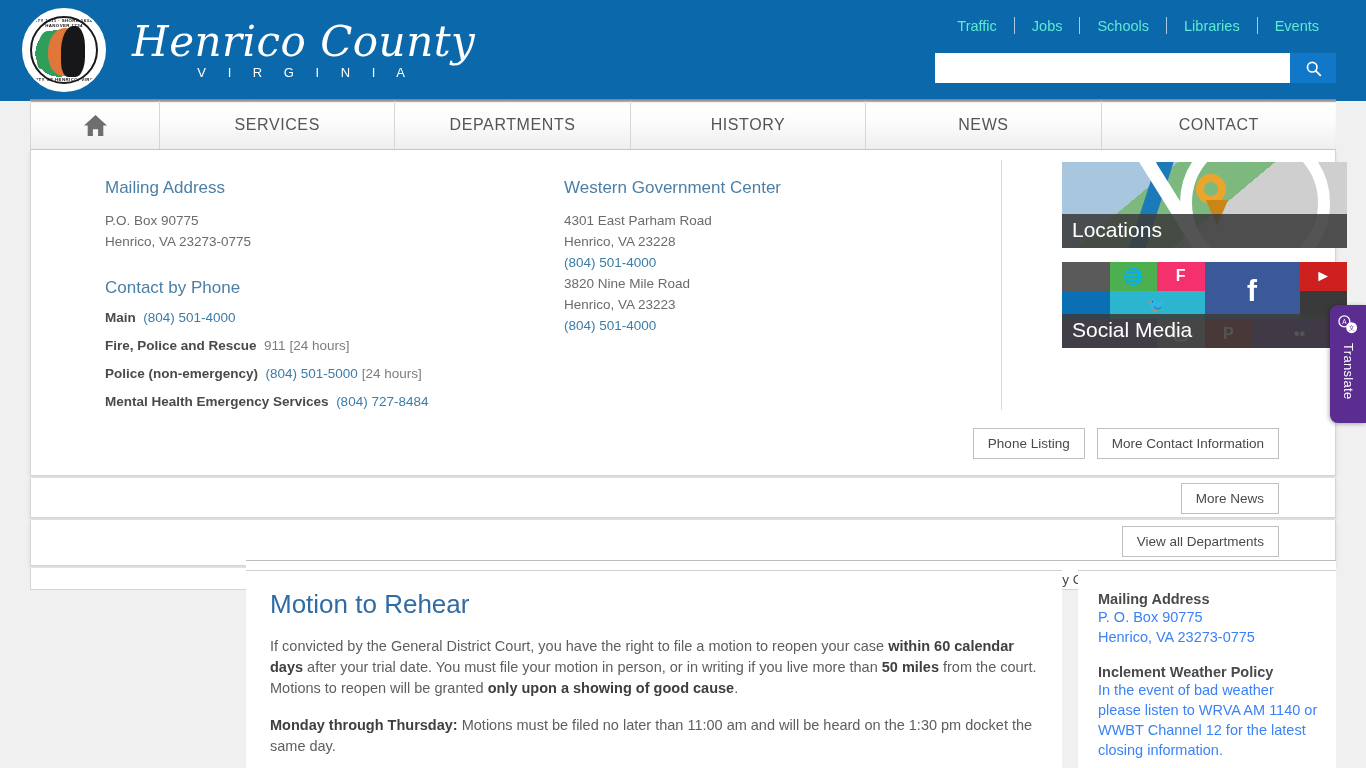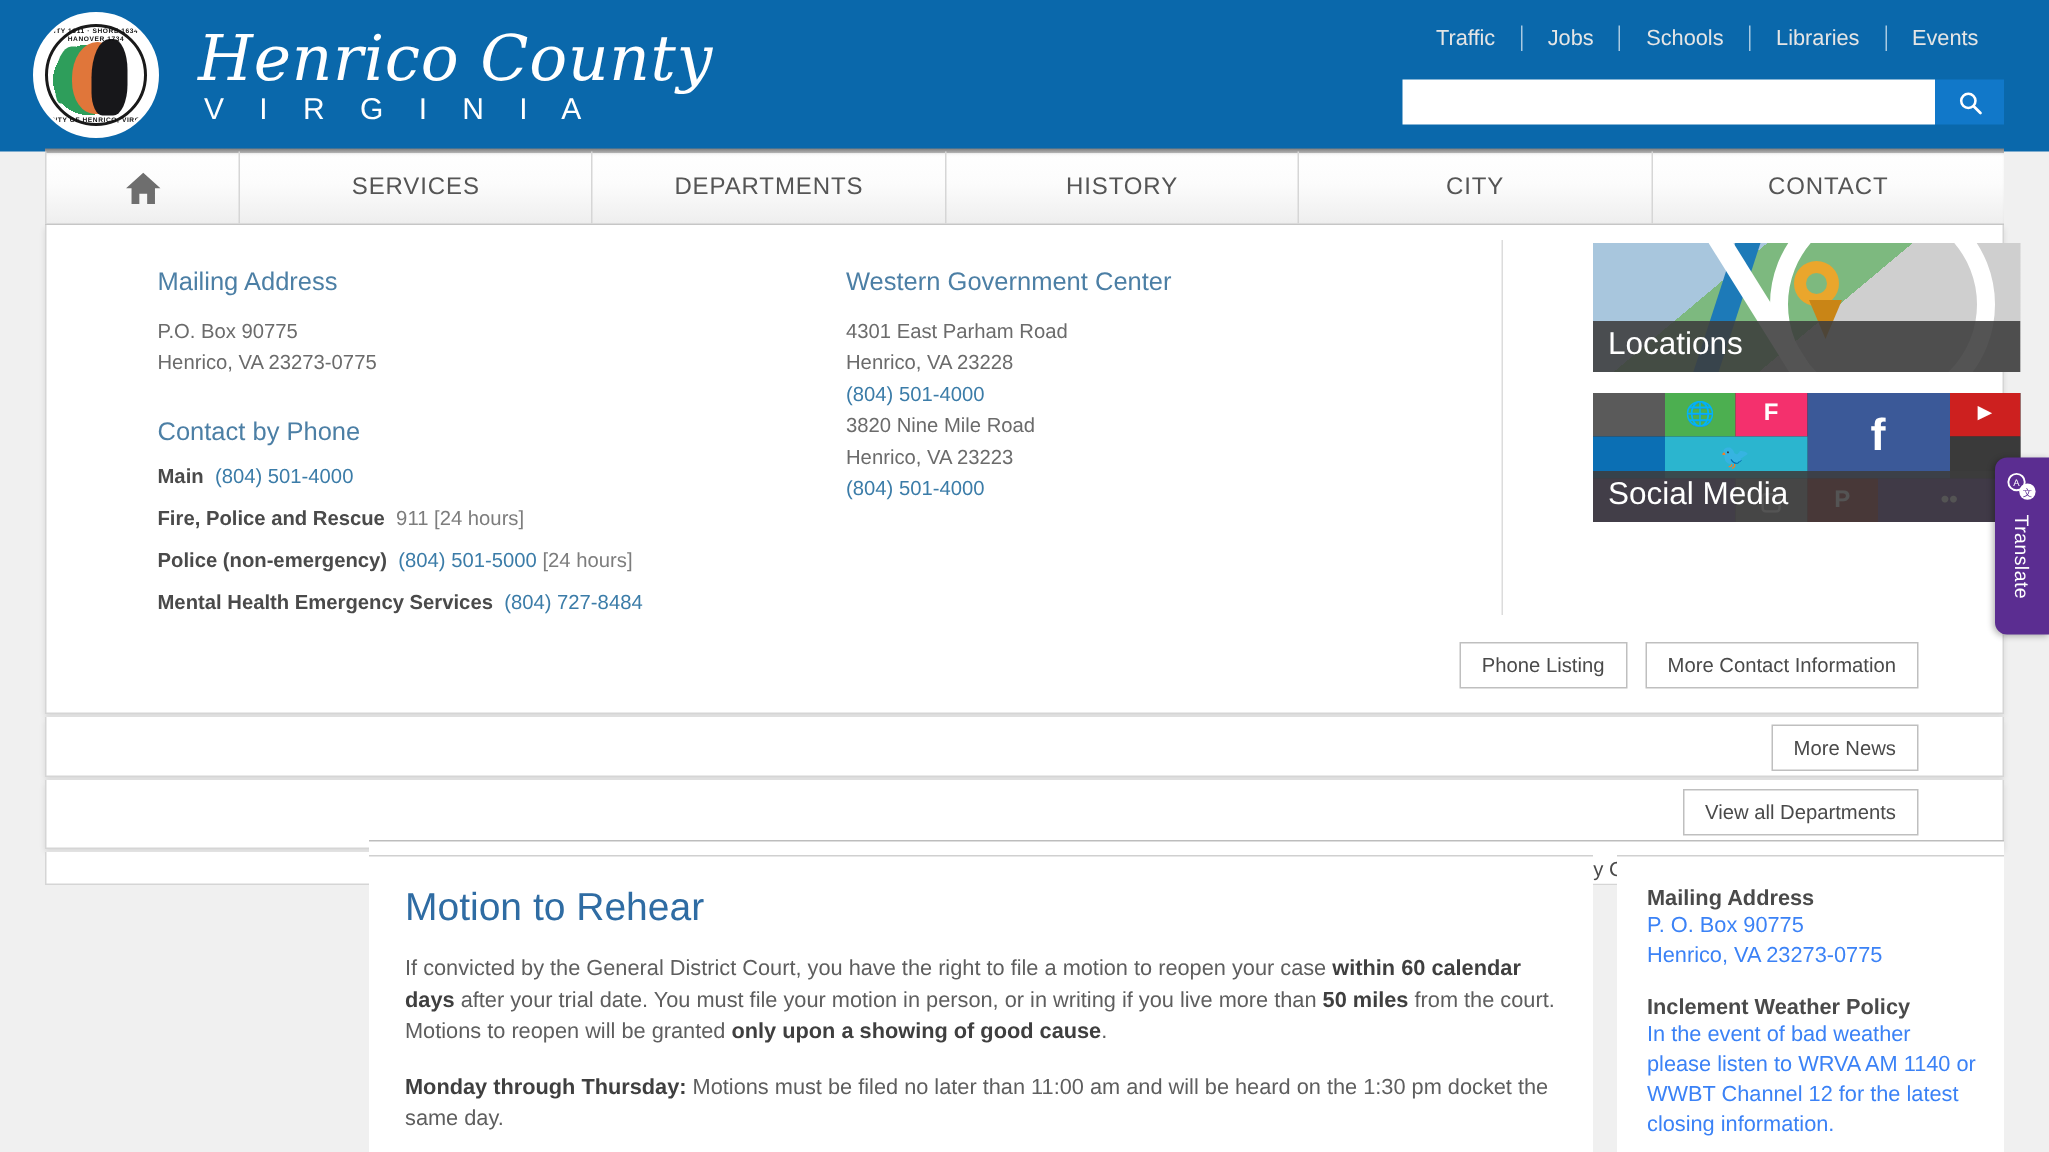--- a/index.html
+++ b/index.html
@@ -55,29 +55,29 @@
     letter-spacing: .4px; font-weight: bold;
   }
   .seal-txt-top { top: 8px; }
   .seal-txt-bot { bottom: 8px; }
   .wordmark { margin-left: 26px; color: #fff; line-height: 1; }
   .wordmark .name {
     font-family: "DejaVu Serif", serif;
     font-style: italic; font-size: 42px; letter-spacing: .5px;
   }
   .wordmark .state {
-    font-size: 20px; letter-spacing: 9px; margin-top: 3px; padding-left: 4px;
+    font-size: 13px; letter-spacing: 9px; margin-top: 3px; padding-left: 4px; text-align: center;
   }
 
   .toplinks {
     position: absolute; right: 30px; top: 17px;
     display: flex; align-items: center; gap: 0;
   }
   .toplinks a {
-    color: #e5e5e5; font-size: 14.5px; text-decoration: none;
+    color: #5eead4; font-size: 14.5px; text-decoration: none;
     padding: 0 17px;
   }
   .toplinks .sep {
     width: 1px; height: 17px; background: rgba(255,255,255,.65);
   }
 
   .searchbar {
     position: absolute; right: 30px; top: 53px;
     display: flex; height: 30px;
   }
@@ -289,21 +289,21 @@
 
 <div class="mainnav">
   <div class="navitem">
     <svg width="25" height="23" viewBox="0 0 24 22">
       <path d="M12 1 L23 11 L19.5 11 L19.5 21 L14.5 21 L14.5 14.5 L9.5 14.5 L9.5 21 L4.5 21 L4.5 11 L1 11 Z" fill="#6e6e6e"></path>
     </svg>
   </div>
   <div class="navitem">SERVICES</div>
   <div class="navitem">DEPARTMENTS</div>
   <div class="navitem">HISTORY</div>
-  <div class="navitem">CITY</div>
+  <div class="navitem">NEWS</div>
   <div class="navitem">CONTACT</div>
 </div>
 
 <div class="panel panel-shadow" id="contact-panel">
   <div class="contact-cols">
     <div class="col-divider"></div>
 
     <div class="col-mail">
       <div class="ctitle">Mailing Address</div>
       <div class="cbody">

